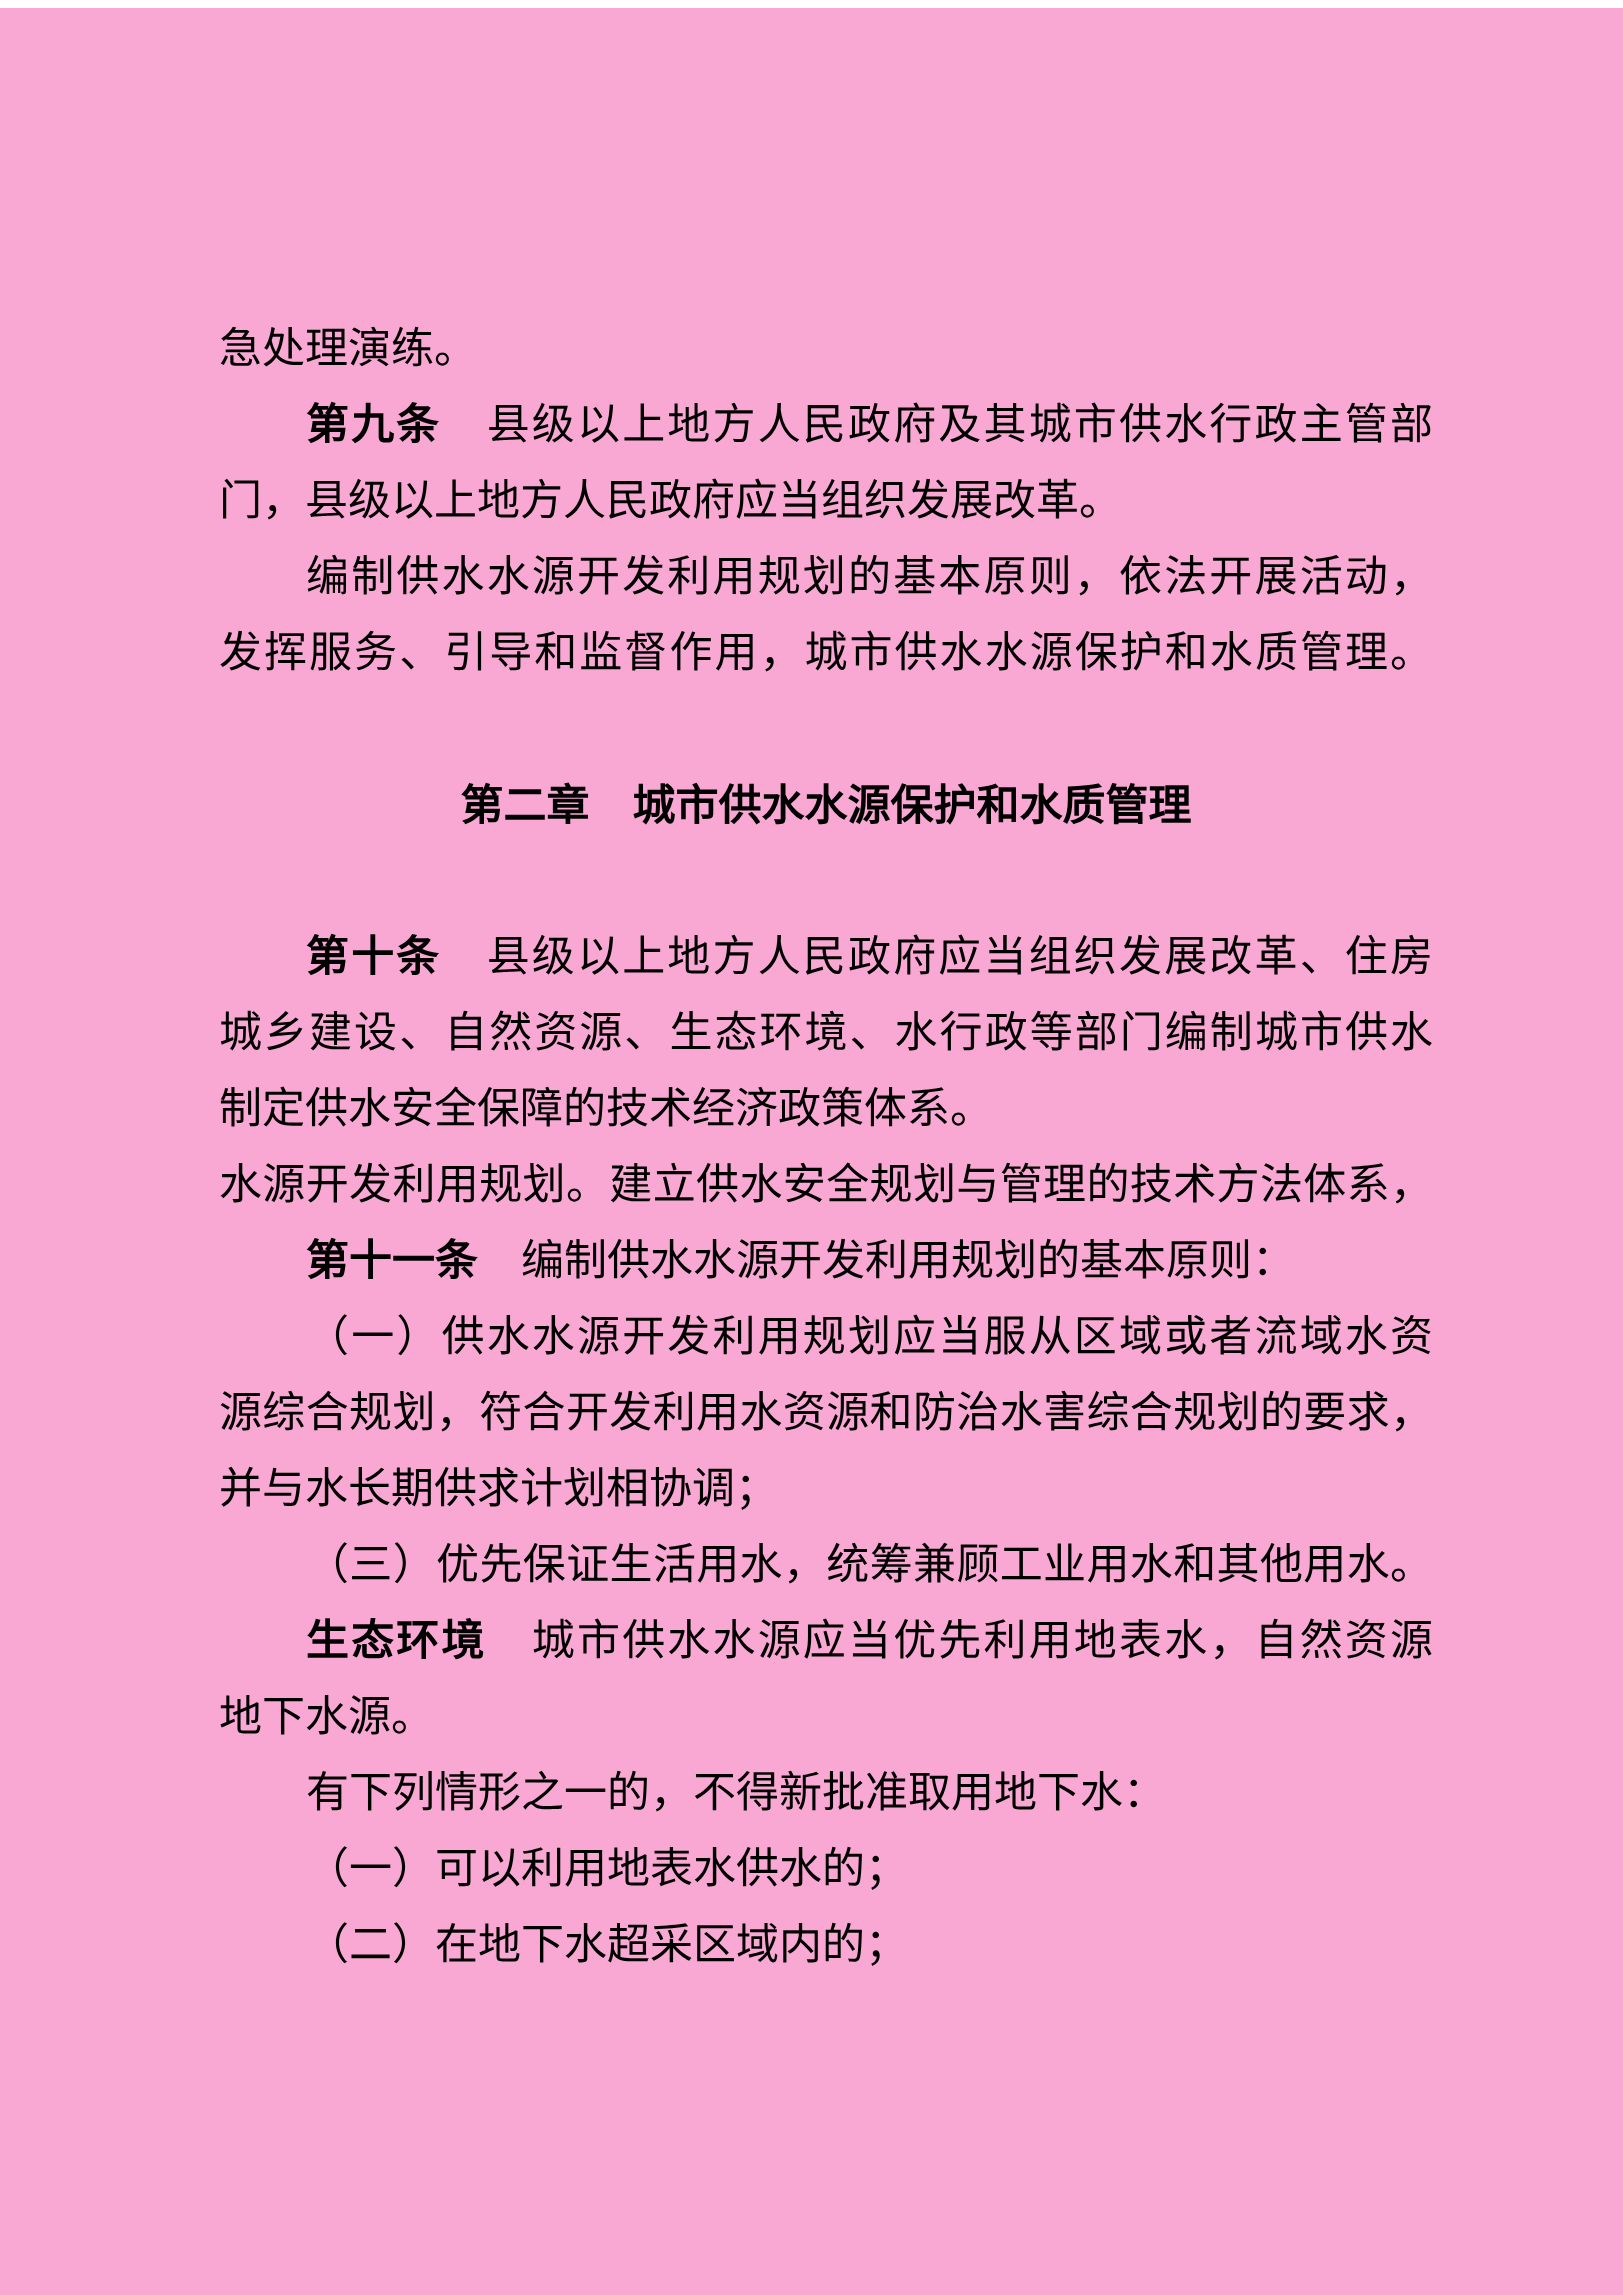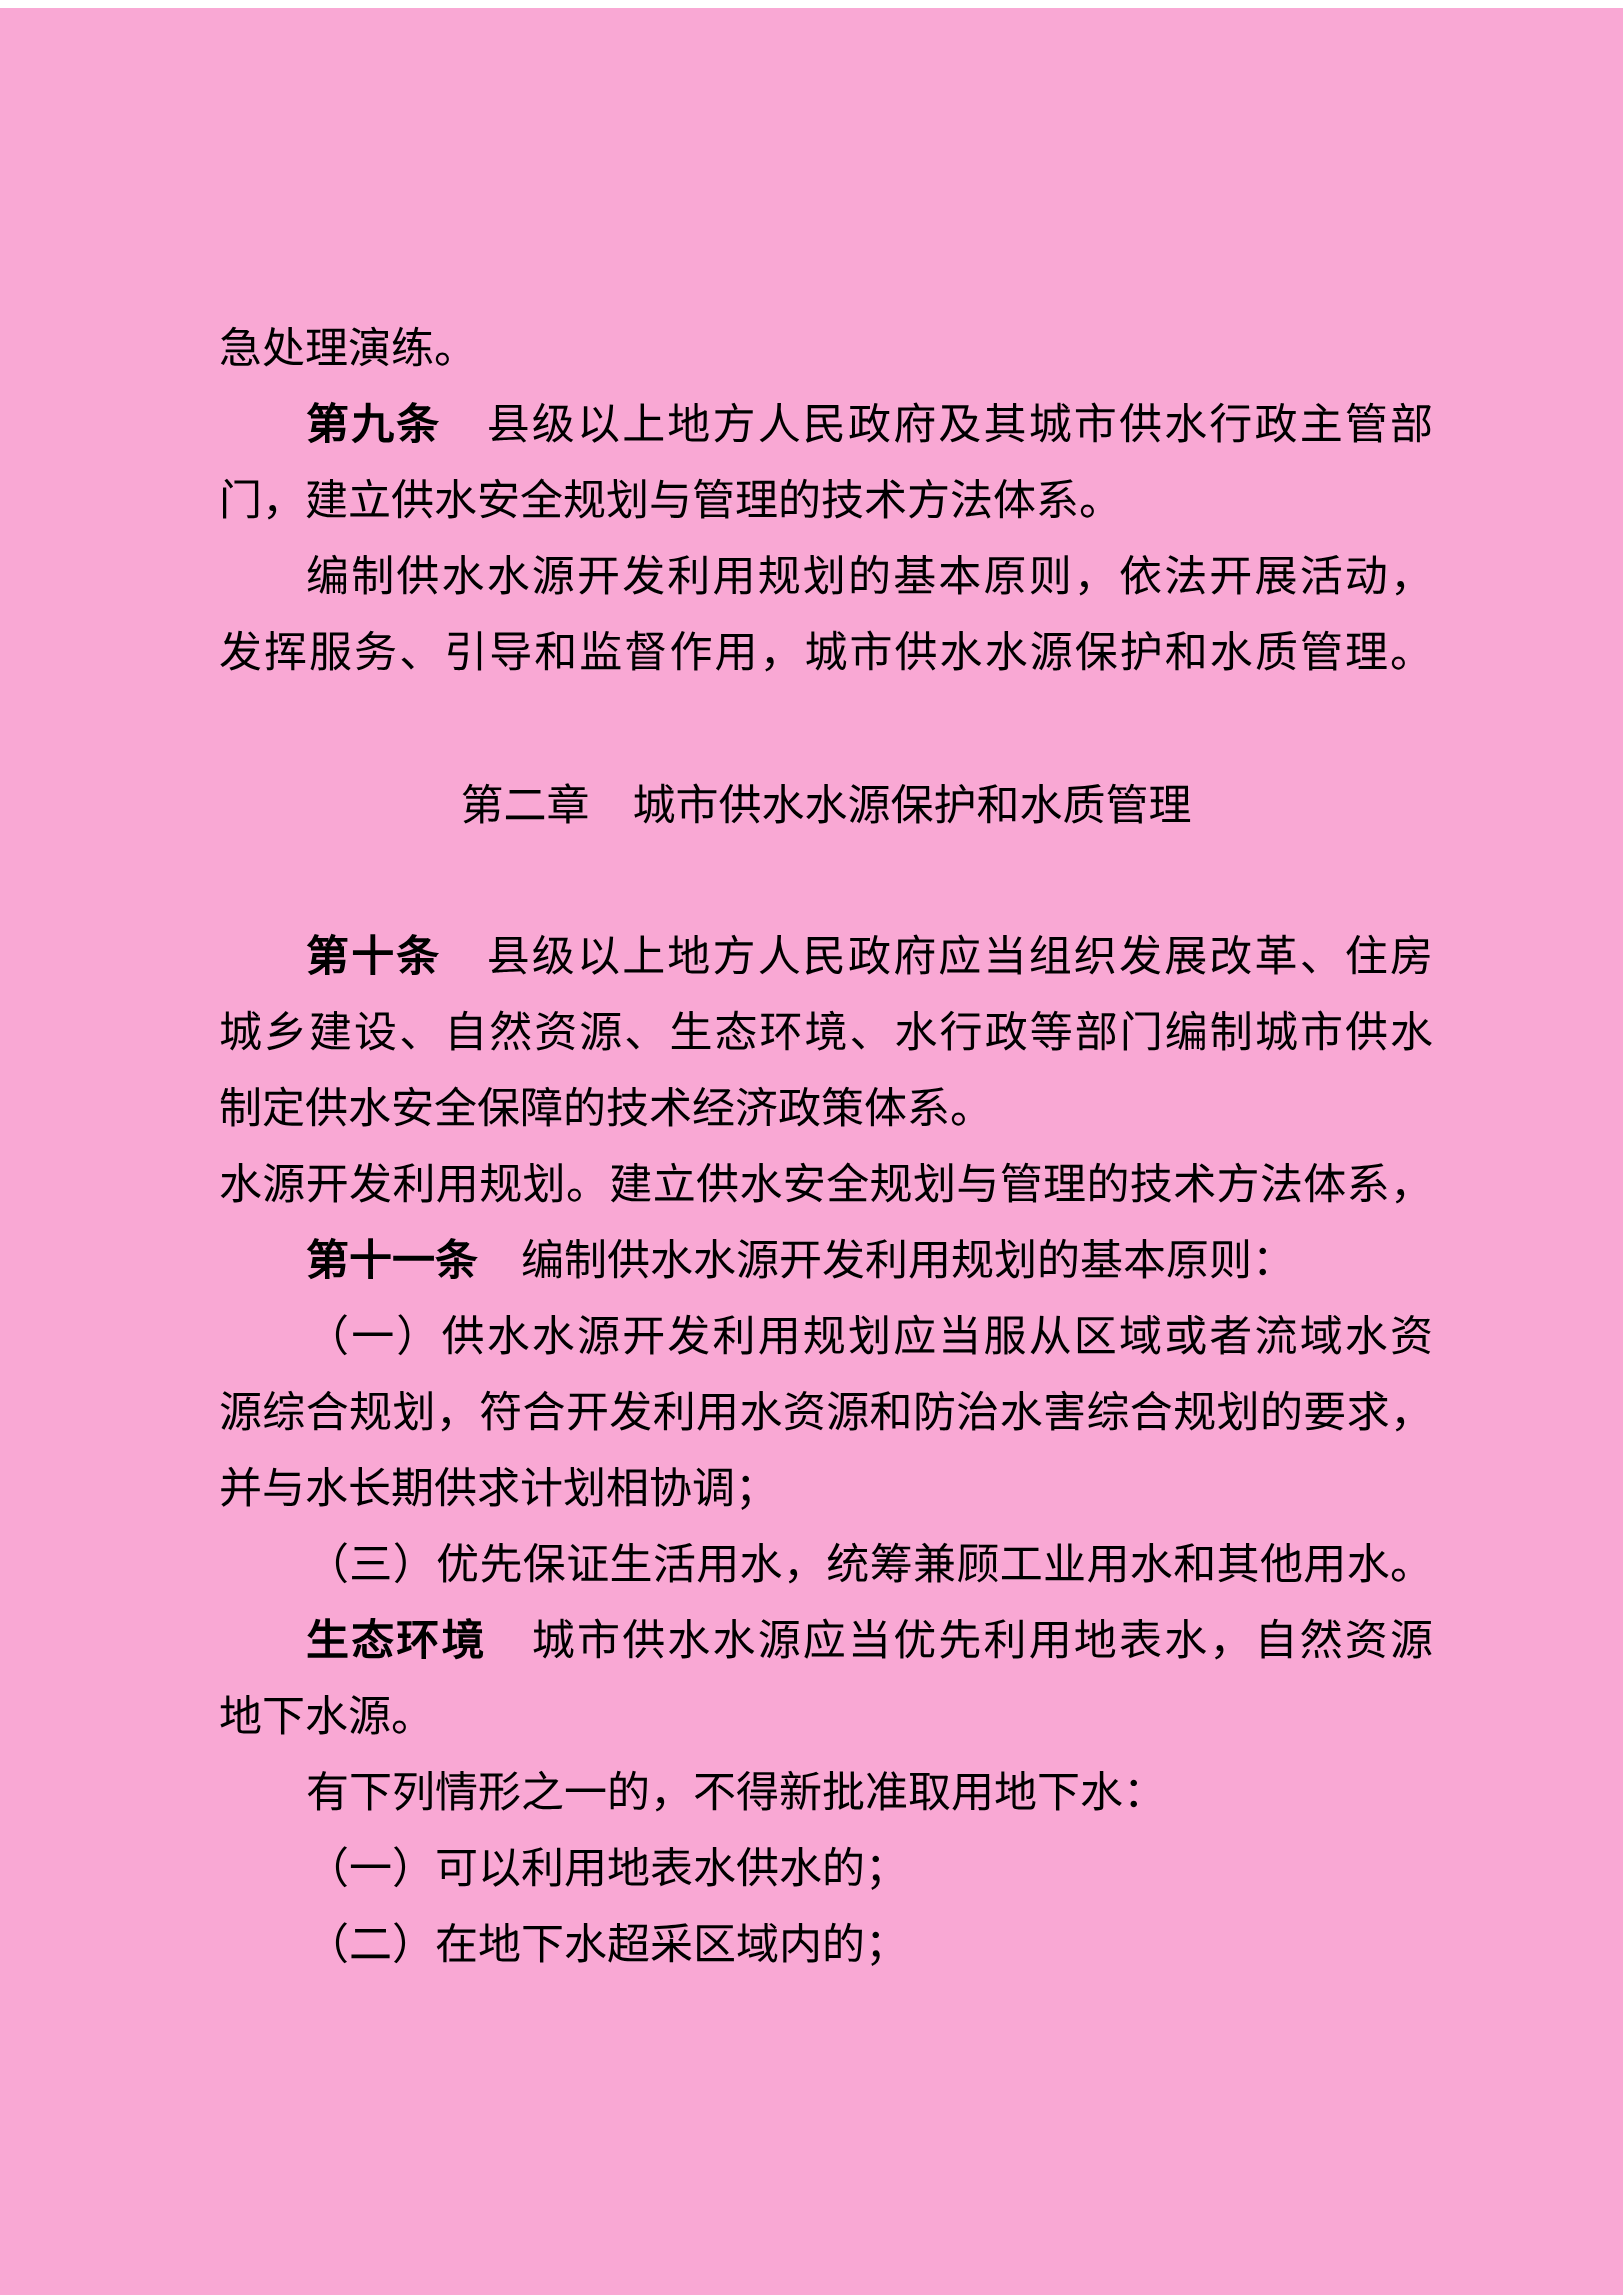--- a/index.html
+++ b/index.html
@@ -34,35 +34,35 @@
   
   .num {
     font-weight: 700;
     font-family: Liberation Mono, monospace;
   }
   
   .heading {
     margin: 76px 0;
     text-align: center;
     text-indent: 0;
-    font-weight: 400;
+    font-weight: 700;
     font-family: "Liberation Sans", "DejaVu Sans", sans-serif;
   }
 </style>
 </head>
 <body>
 
 <div class="page">
   <div class="content">
 
     <div class="ln"><span>急处理演练。</span></div>
 
     <div class="ln first fill"><span class="num">第九条</span><span>　县级以上地方人民政府及其城市供水行政主管部</span></div>
 
-    <div class="ln"><span>门，建立供水安全规划与管理的技术方法体系。</span></div>
+    <div class="ln"><span>门，县级以上地方人民政府应当组织发展改革。</span></div>
 
     <div class="ln first fill"><span>编制供水水源开发利用规划的基本原则，依法开展活动，</span></div>
 
     <div class="ln fill"><span>发挥服务、引导和监督作用，城市供水水源保护和水质管理。</span></div>
 
     <div class="ln heading"><span>第二章　城市供水水源保护和水质管理</span></div>
 
     <div class="ln first fill"><span class="num">第十条</span><span>　县级以上地方人民政府应当组织发展改革、住房</span></div>
 
     <div class="ln fill"><span>城乡建设、自然资源、生态环境、水行政等部门编制城市供水</span></div>

